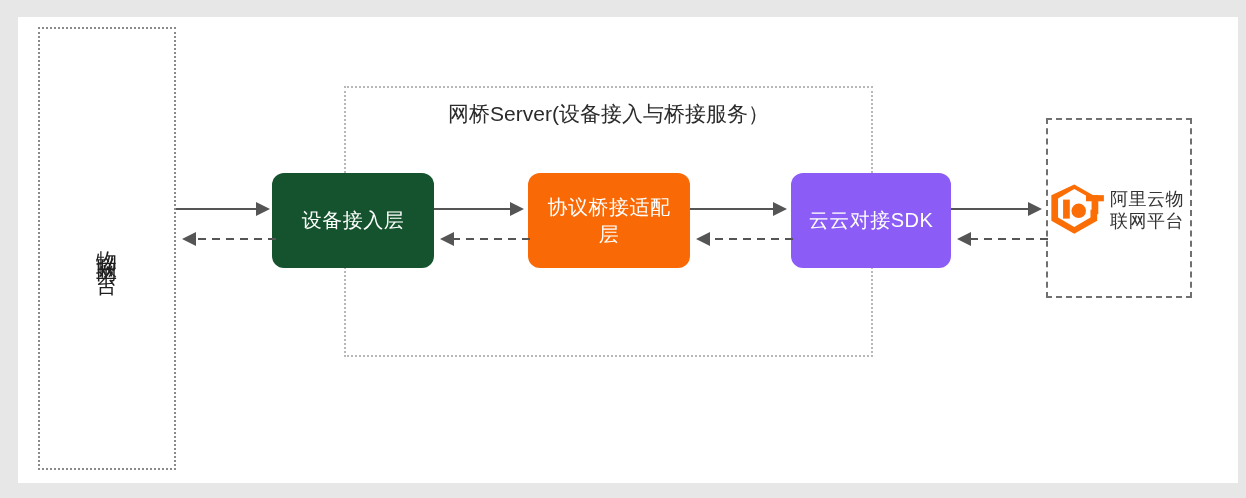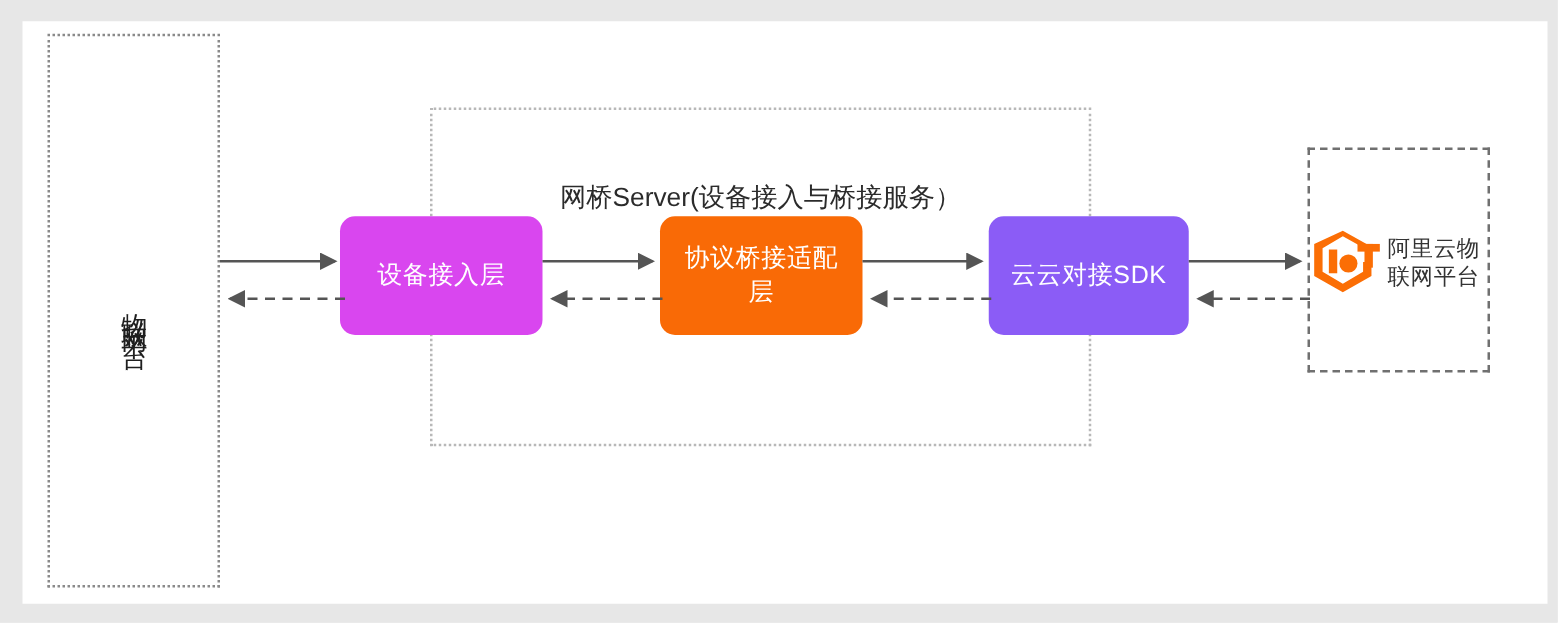--- a/index.html
+++ b/index.html
@@ -69,39 +69,38 @@
   .bridge-title {
     position: absolute;
     left: 0;
     right: 0;
     top: 14px;
     text-align: center;
     font-size: 21px;
     color: #2b2b2b;
     font-weight: 400;
     white-space: nowrap;
-    margin-top: 44px;
   }
 
   
   .pbox {
     position: absolute;
     border-radius: 12px;
     display: flex;
     align-items: center;
     justify-content: center;
     text-align: center;
     color: #ffffff;
     font-size: 20px;
     line-height: 1.35;
     padding: 0 10px;
     box-sizing: border-box;
     letter-spacing: 0.5px;
   }
-  #box-access  { left: 272px; top: 173px; width: 162px; height: 95px; background: #d946ef; }
+  #box-access  { left: 272px; top: 173px; width: 162px; height: 95px; background: #14532d; }
   #box-adapter { left: 528px; top: 173px; width: 162px; height: 95px; background: #f96a06; }
   #box-sdk     { left: 791px; top: 173px; width: 160px; height: 95px; background: #8b5cf6; }
 
   
   .platform-right {
     position: absolute;
     left: 1046px;
     top: 118px;
     width: 146px;
     height: 180px;

